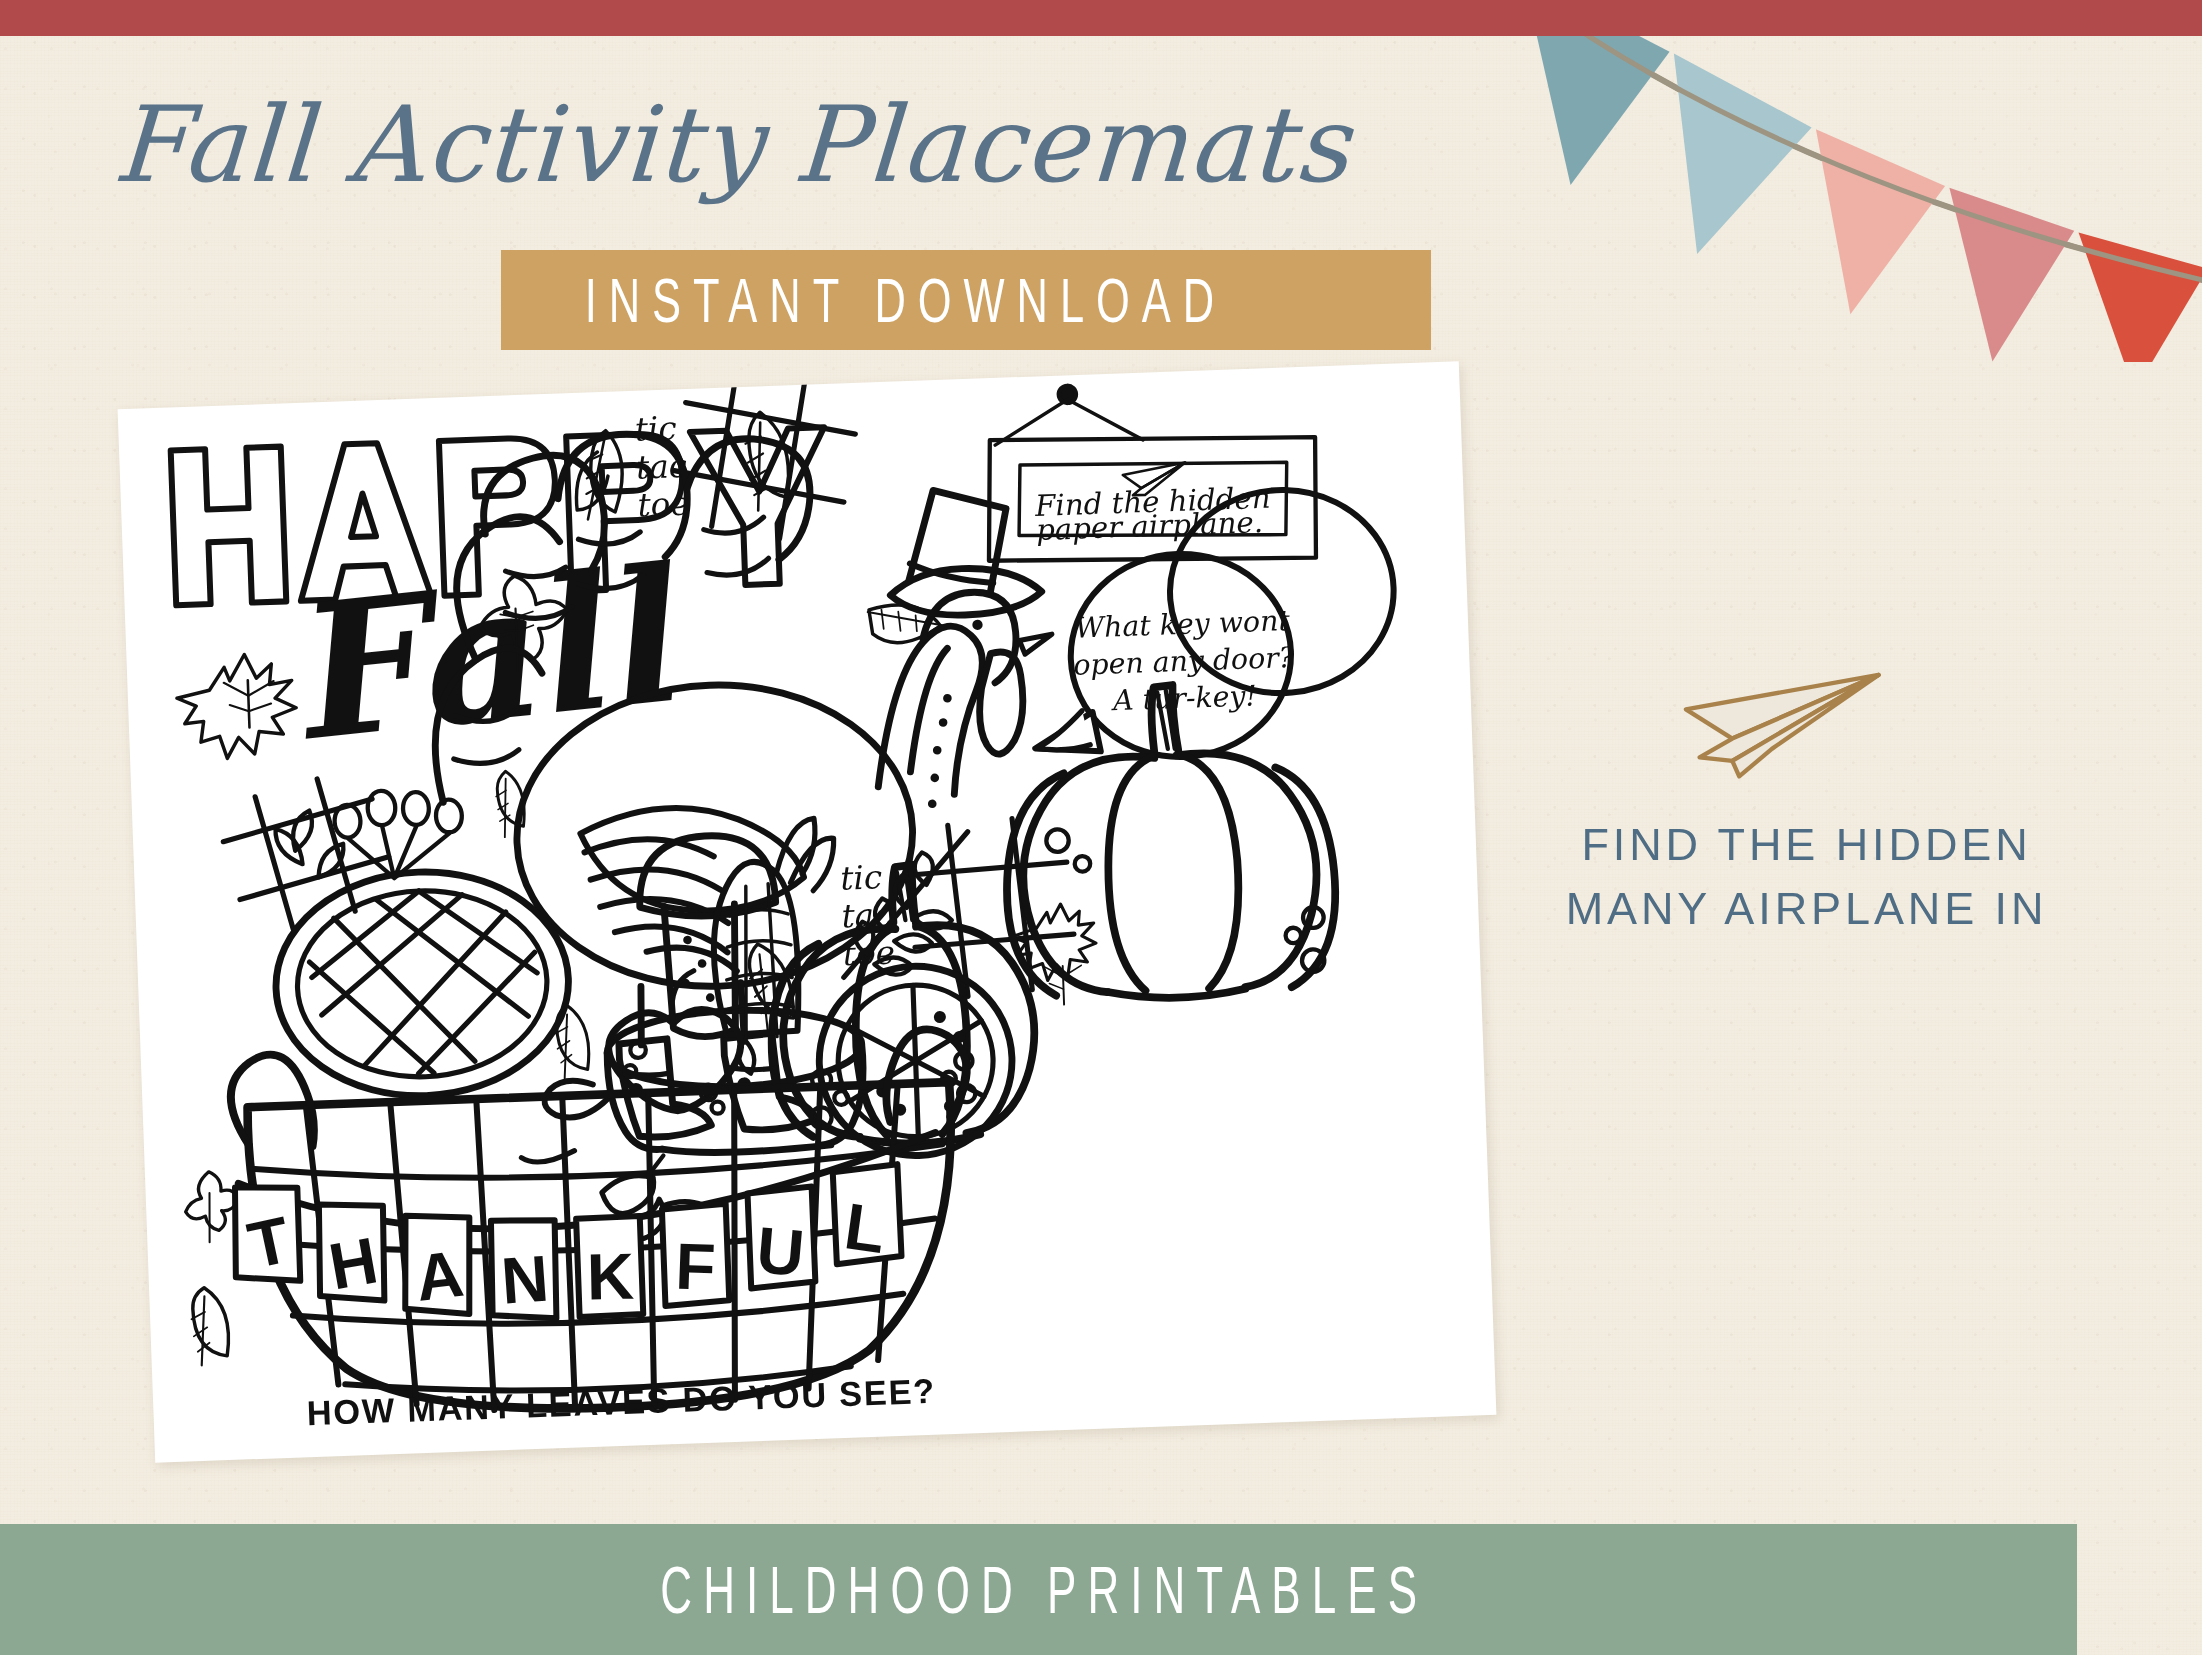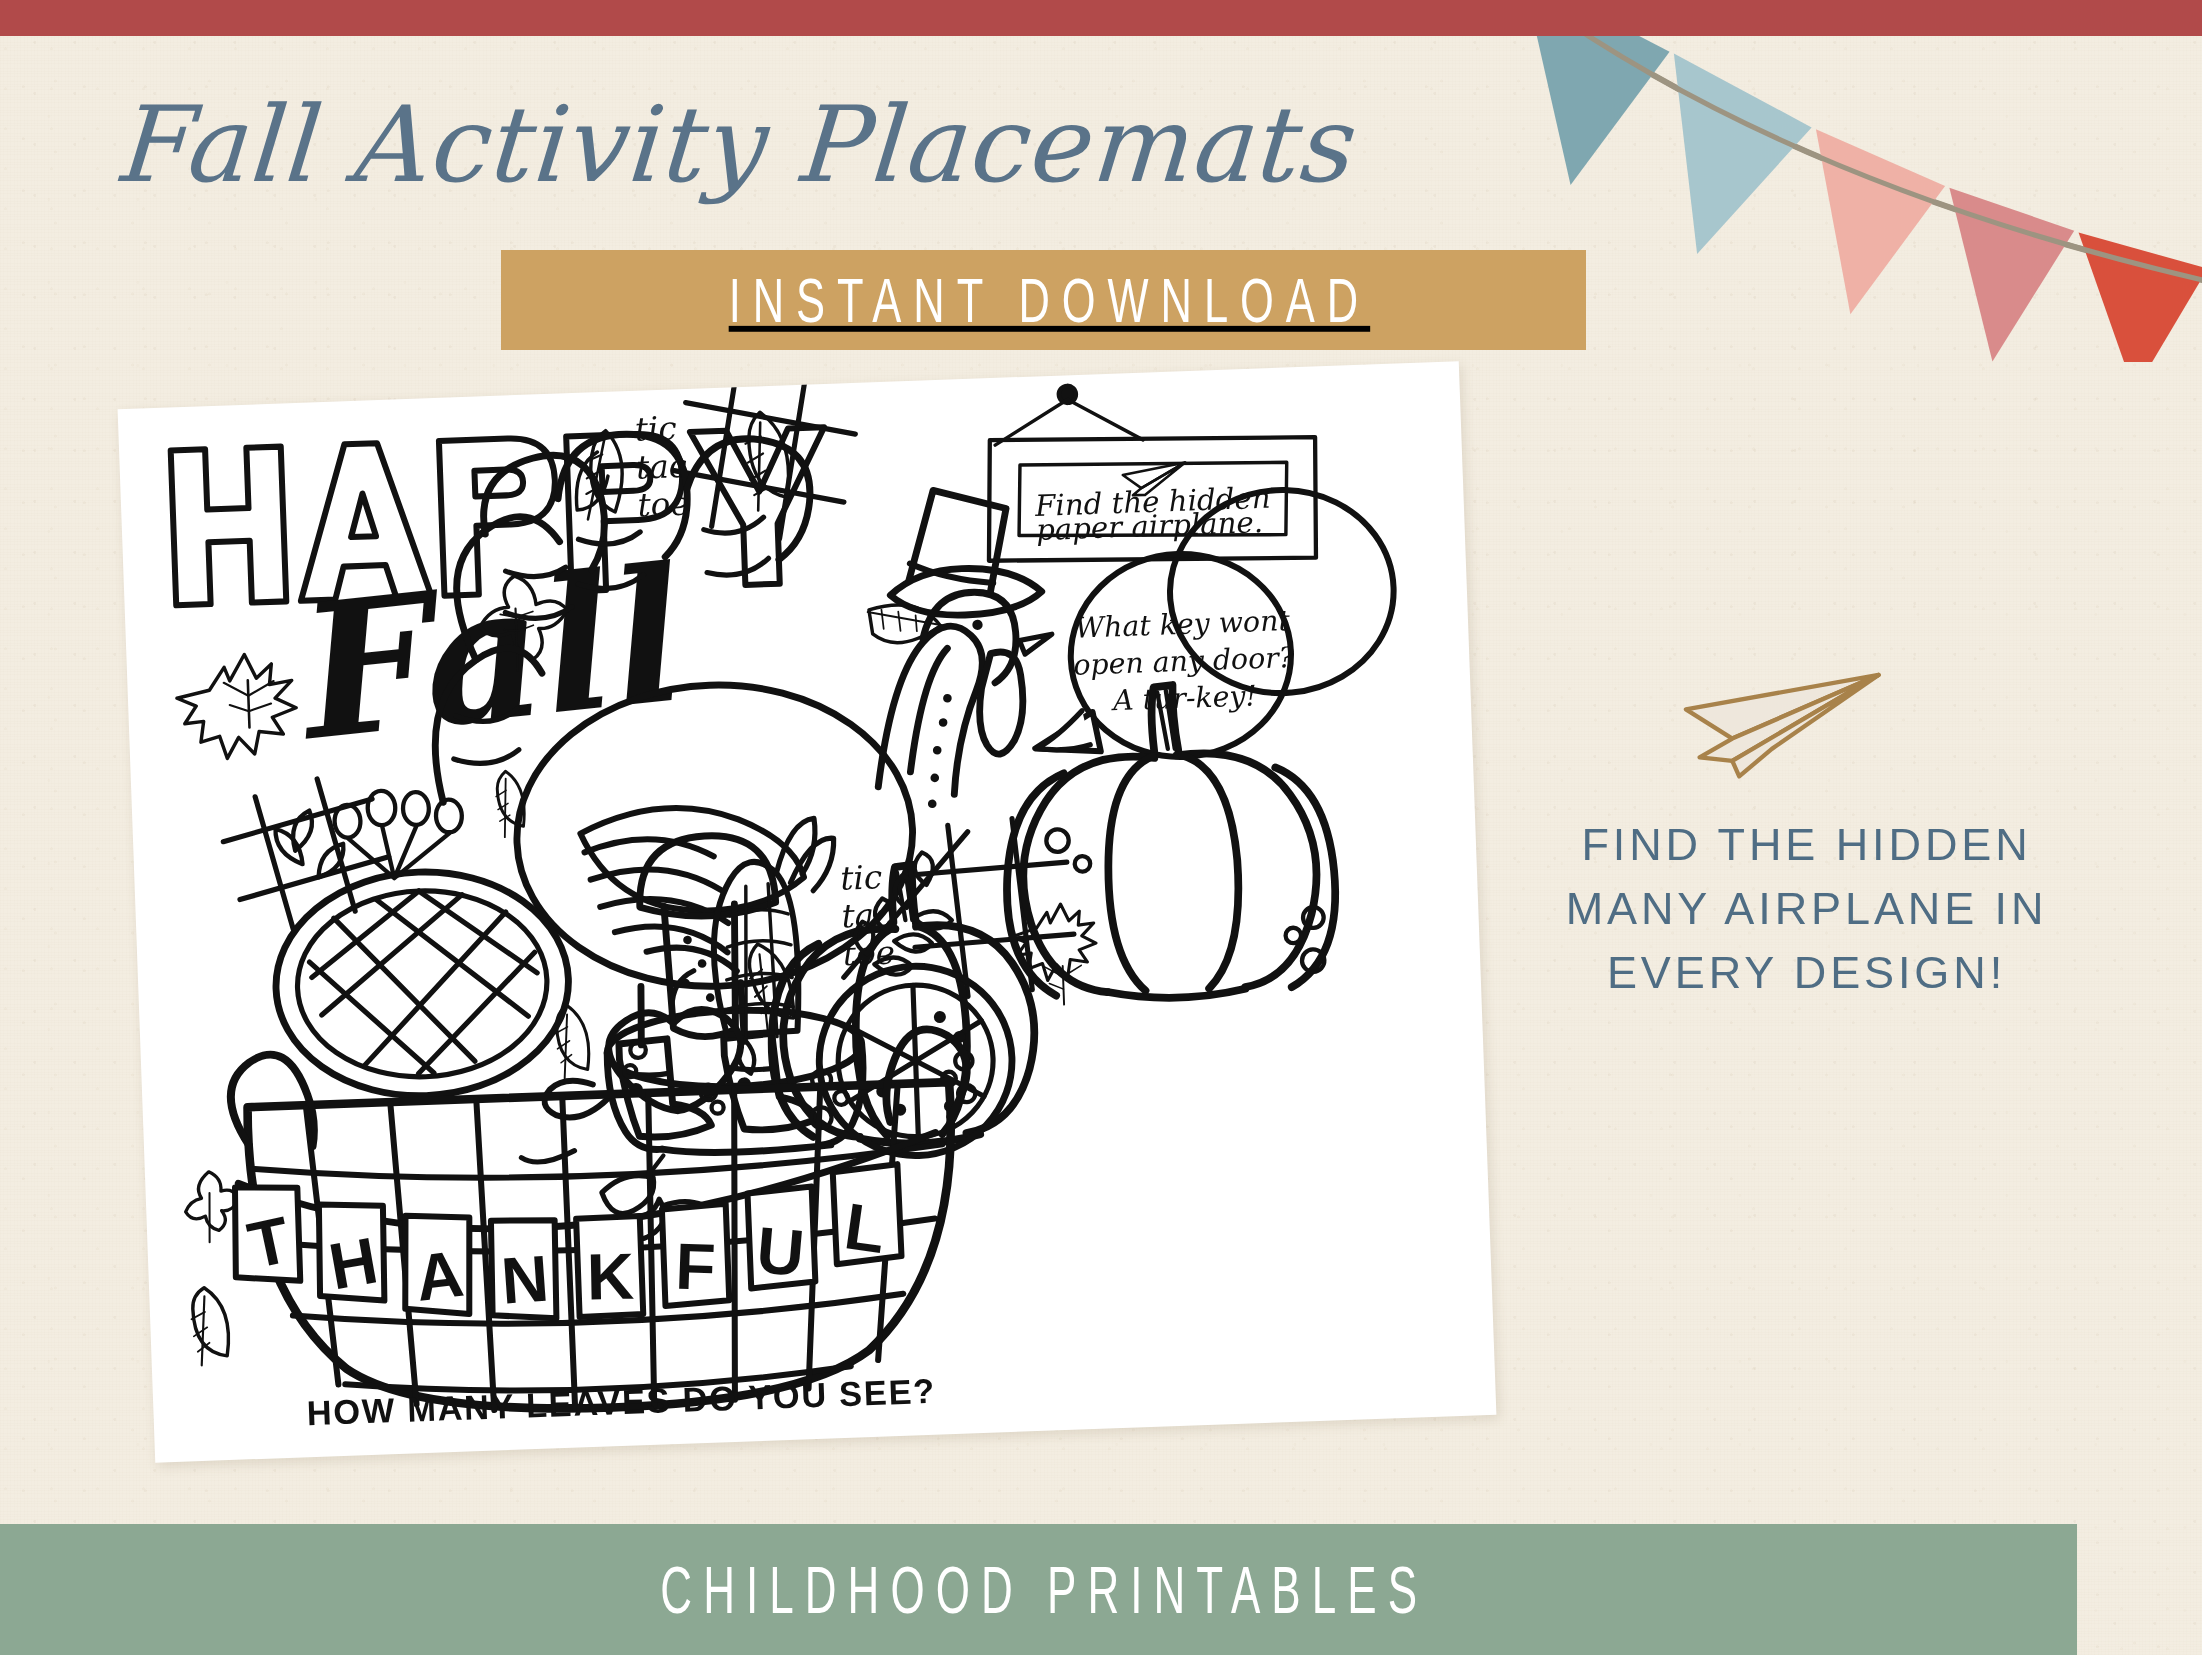--- a/index.html
+++ b/index.html
@@ -55,24 +55,24 @@
     letter-spacing: 0.9px;
     line-height: 1;
     white-space: nowrap;
     transform: skewX(-6deg);
   }
 
   
   .download-banner {
     position: absolute;
     left: 501px; top: 250px;
-    width: 1085px; height: 100px;
+    width: 930px; height: 100px;
     background: #cda262;
     z-index: 13;
-    display: flex; align-items: center; justify-content: center; text-decoration: underline;
+    display: flex; align-items: center; 
   }
   .download-banner span {
     color: #ffffff;
     font-family: "Liberation Sans Narrow", "Liberation Sans", sans-serif;
     font-size: 53px;
     font-weight: 300;
     letter-spacing: 14.6px;
     text-indent: 14.6px;
     transform: scaleX(.82) scaleY(1.18);
   }
@@ -172,21 +172,20 @@
         <path d="M 232 22 L 8 62 L 62 96 Z"></path>
         <path d="M 232 22 L 62 96 L 24 118 L 62 122 Z"></path>
         <path d="M 232 22 L 62 122 L 70 140 L 108 108 Z"></path>
       </g>
     </svg>
   </div>
 
   <div class="side-text">
     <div>FIND THE HIDDEN</div>
     <div>MANY AIRPLANE IN</div>
-    <div>EVERY DESIGN!</div>
   </div>
 
   <div class="placemat-wrap">
     <div class="placemat">
       <svg viewBox="0 0 1560 1225" xmlns="http://www.w3.org/2000/svg" stroke="#111" fill="none" stroke-linecap="round" stroke-linejoin="round">
 
         <g stroke-width="7">
 
           <path d="M60 50 L60 230 L100 230 L100 158 L148 158 L148 230 L188 230 L188 50 L148 50 L148 120 L100 120 L100 50 Z"></path>
 

